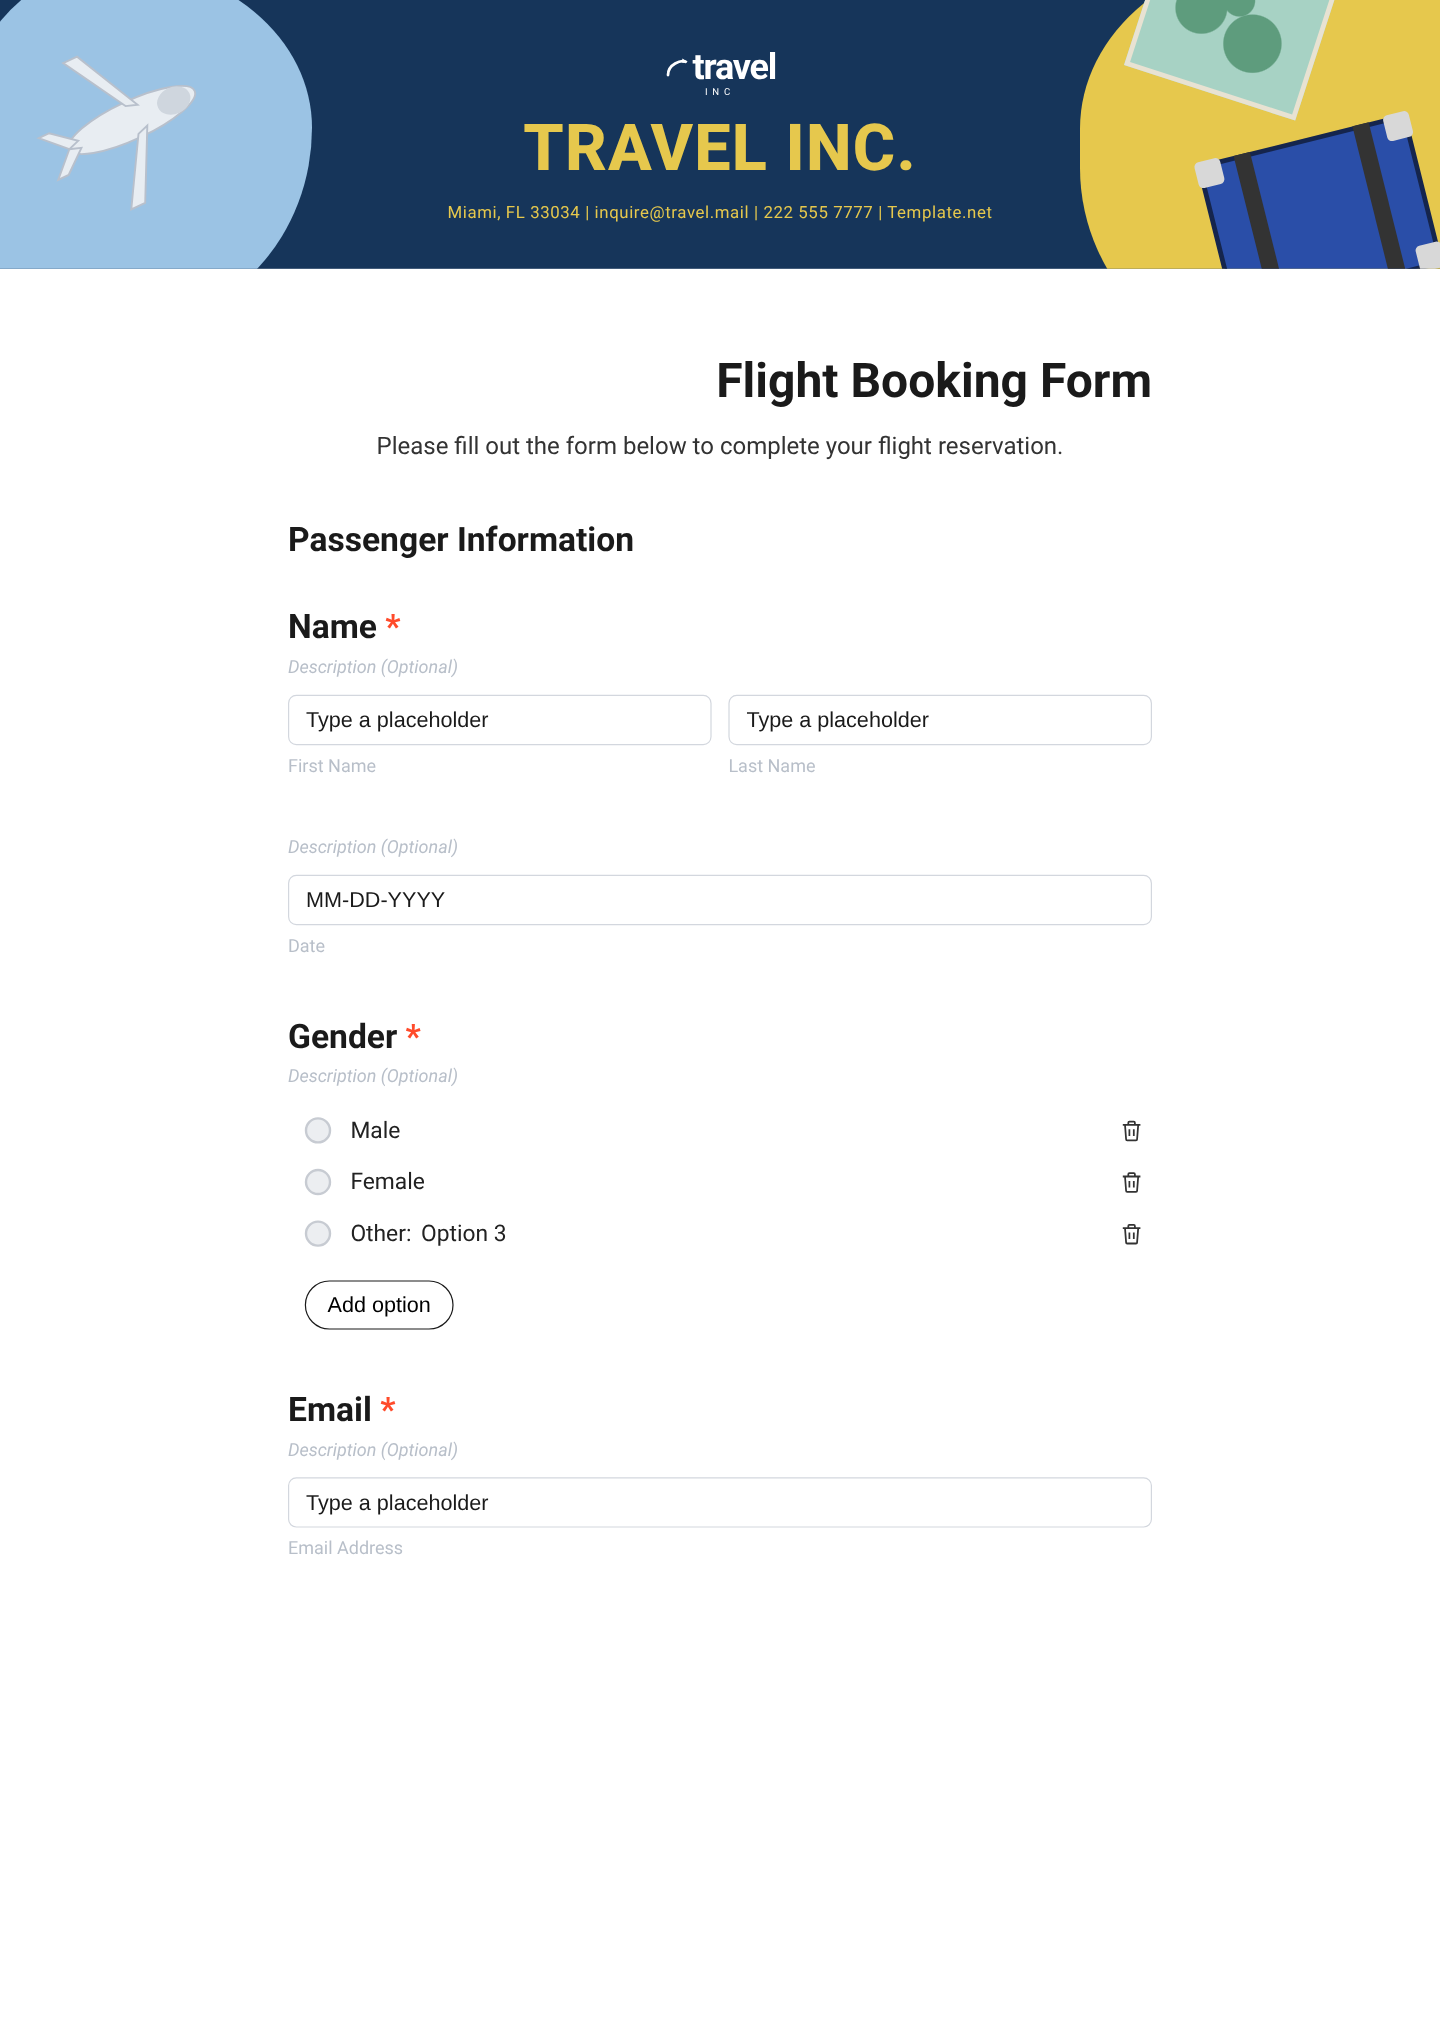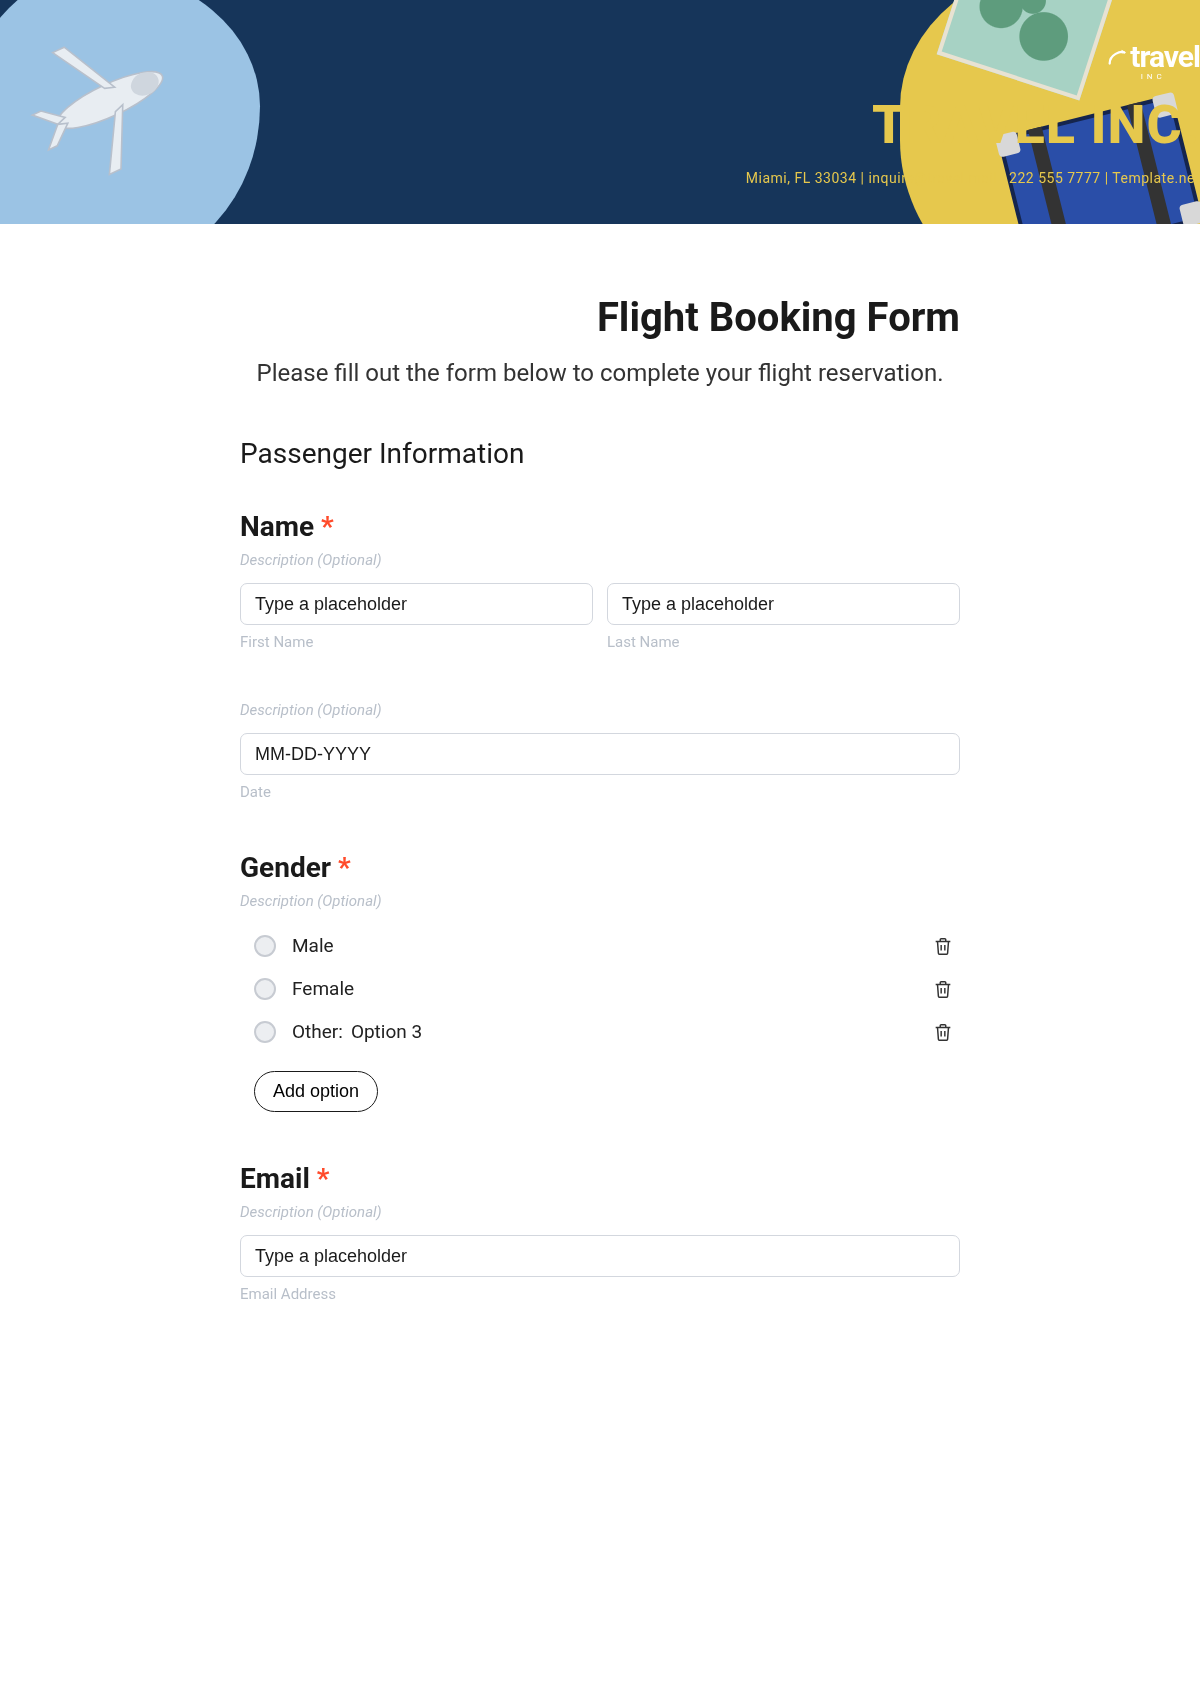--- a/index.html
+++ b/index.html
@@ -10,21 +10,21 @@
     width: 1200px;
   }
   .banner {
     width: 100%;
     height: 224px;
     background: #16355a;
     position: relative;
     overflow: hidden;
     display: flex;
     flex-direction: column;
-    align-items: flex-end;
+    align-items: center;
     justify-content: center;
     gap: 6px;
   }
   .banner-bg-left {
     position: absolute;
     left: -40px; top: -30px;
     width: 300px; height: 300px;
     background: #9bc3e4;
     border-radius: 50% 60% 55% 45% / 60% 50% 60% 40%;
   }
@@ -137,27 +137,27 @@
   }
   .form-title {
     text-align: right;
     font-size: 40px;
     font-weight: 700;
     color: #1a1a1a;
     margin-bottom: 18px;
   }
   .form-subtitle {
     text-align: center;
-    font-size: 24px;
+    font-size: 20px;
     color: #333;
     margin-bottom: 50px;
   }
   .section-title {
     font-size: 28px;
-    font-weight: 400;
+    font-weight: 700;
     margin-bottom: 40px;
   }
   .field {
     margin-bottom: 50px;
   }
   .field-label {
     font-size: 28px;
     font-weight: 700;
     margin-bottom: 8px;
   }

